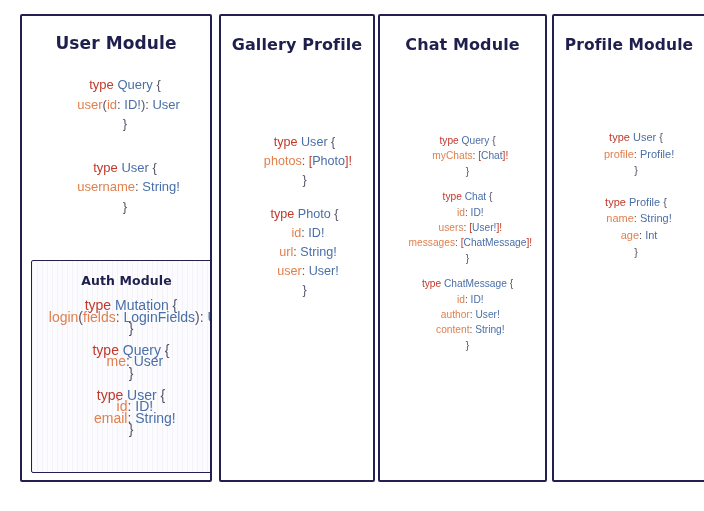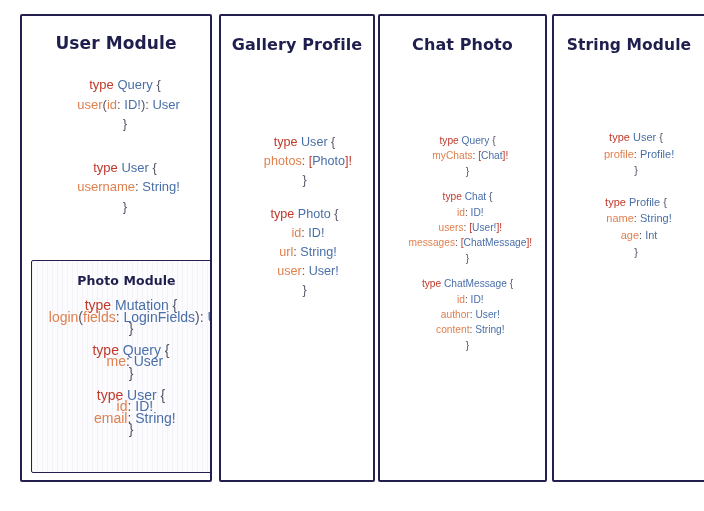--- a/index.html
+++ b/index.html
@@ -101,33 +101,33 @@
 </head>
 <body>
 
 <div id="board">
 
   <div class="card" id="card-user">
     <div class="card-title">User Module</div>
     <div class="code code-user"><div class="code-block"><div class="code-line"><span class="kw">type </span><span class="typ">Query</span><span class="pun"> {</span></div><div class="code-line"><span class="fld">  user</span><span class="pun">(</span><span class="fld">id</span><span class="pun">: </span><span class="typ">ID!</span><span class="pun">): </span><span class="typ">User</span></div><div class="code-line"><span class="pun">}</span></div></div><div class="gap-lg"></div><div class="code-block"><div class="code-line"><span class="kw">type </span><span class="typ">User</span><span class="pun"> {</span></div><div class="code-line"><span class="fld">  username</span><span class="pun">: </span><span class="typ">String!</span></div><div class="code-line"><span class="pun">}</span></div></div></div>
 
     <div id="card-auth">
-      <div class="card-title">Photo Module</div>
+      <div class="card-title">Auth Module</div>
       <div class="code code-auth"><div class="code-block"><div class="code-line"><span class="kw">type </span><span class="typ">Mutation</span><span class="pun"> {</span></div><div class="code-line"><span class="fld">  login</span><span class="pun">(</span><span class="fld">fields</span><span class="pun">: </span><span class="typ">LoginFields</span><span class="pun">): </span><span class="typ">User</span></div><div class="code-line"><span class="pun">}</span></div></div><div class="gap-sm"></div><div class="code-block"><div class="code-line"><span class="kw">type </span><span class="typ">Query</span><span class="pun"> {</span></div><div class="code-line"><span class="fld">  me</span><span class="pun">: </span><span class="typ">User</span></div><div class="code-line"><span class="pun">}</span></div></div><div class="gap-sm"></div><div class="code-block"><div class="code-line"><span class="kw">type </span><span class="typ">User</span><span class="pun"> {</span></div><div class="code-line"><span class="fld">  id</span><span class="pun">: </span><span class="typ">ID!</span></div><div class="code-line"><span class="fld">  email</span><span class="pun">: </span><span class="typ">String!</span></div><div class="code-line"><span class="pun">}</span></div></div></div>
     </div>
   </div>
 
   <div class="card" id="card-gallery">
     <div class="card-title">Gallery Profile</div>
     <div class="code code-gallery"><div class="code-block"><div class="code-line"><span class="kw">type </span><span class="typ">User</span><span class="pun"> {</span></div><div class="code-line"><span class="fld">  photos</span><span class="pun">: </span><span class="brk">[</span><span class="typ">Photo</span><span class="brk">]!</span></div><div class="code-line"><span class="pun">}</span></div></div><div class="gap-md"></div><div class="code-block"><div class="code-line"><span class="kw">type </span><span class="typ">Photo</span><span class="pun"> {</span></div><div class="code-line"><span class="fld">  id</span><span class="pun">: </span><span class="typ">ID!</span></div><div class="code-line"><span class="fld">  url</span><span class="pun">: </span><span class="typ">String!</span></div><div class="code-line"><span class="fld">  user</span><span class="pun">: </span><span class="typ">User!</span></div><div class="code-line"><span class="pun">}</span></div></div></div>
   </div>
 
   <div class="card" id="card-chat">
-    <div class="card-title">Chat Photo</div>
+    <div class="card-title">Chat Module</div>
     <div class="code code-chat"><div class="code-block"><div class="code-line"><span class="kw">type </span><span class="typ">Query</span><span class="pun"> {</span></div><div class="code-line"><span class="fld">  myChats</span><span class="pun">: </span><span class="brk">[</span><span class="typ">Chat</span><span class="brk">]!</span></div><div class="code-line"><span class="pun">}</span></div></div><div class="gap-sm"></div><div class="code-block"><div class="code-line"><span class="kw">type </span><span class="typ">Chat</span><span class="pun"> {</span></div><div class="code-line"><span class="fld">  id</span><span class="pun">: </span><span class="typ">ID!</span></div><div class="code-line"><span class="fld">  users</span><span class="pun">: </span><span class="brk">[</span><span class="typ">User!</span><span class="brk">]!</span></div><div class="code-line"><span class="fld">  messages</span><span class="pun">: </span><span class="brk">[</span><span class="typ">ChatMessage</span><span class="brk">]!</span></div><div class="code-line"><span class="pun">}</span></div></div><div class="gap-sm"></div><div class="code-block"><div class="code-line"><span class="kw">type </span><span class="typ">ChatMessage</span><span class="pun"> {</span></div><div class="code-line"><span class="fld">  id</span><span class="pun">: </span><span class="typ">ID!</span></div><div class="code-line"><span class="fld">  author</span><span class="pun">: </span><span class="typ">User!</span></div><div class="code-line"><span class="fld">  content</span><span class="pun">: </span><span class="typ">String!</span></div><div class="code-line"><span class="pun">}</span></div></div></div>
   </div>
 
   <div class="card" id="card-profile">
-    <div class="card-title">String Module</div>
+    <div class="card-title">Profile Module</div>
     <div class="code code-profile"><div class="code-block"><div class="code-line"><span class="kw">type </span><span class="typ">User</span><span class="pun"> {</span></div><div class="code-line"><span class="fld">  profile</span><span class="pun">: </span><span class="typ">Profile!</span></div><div class="code-line"><span class="pun">}</span></div></div><div class="gap-md"></div><div class="code-block"><div class="code-line"><span class="kw">type </span><span class="typ">Profile</span><span class="pun"> {</span></div><div class="code-line"><span class="fld">  name</span><span class="pun">: </span><span class="typ">String!</span></div><div class="code-line"><span class="fld">  age</span><span class="pun">: </span><span class="typ">Int</span></div><div class="code-line"><span class="pun">}</span></div></div></div>
   </div>
 
 </div>
 
 </body></html>

